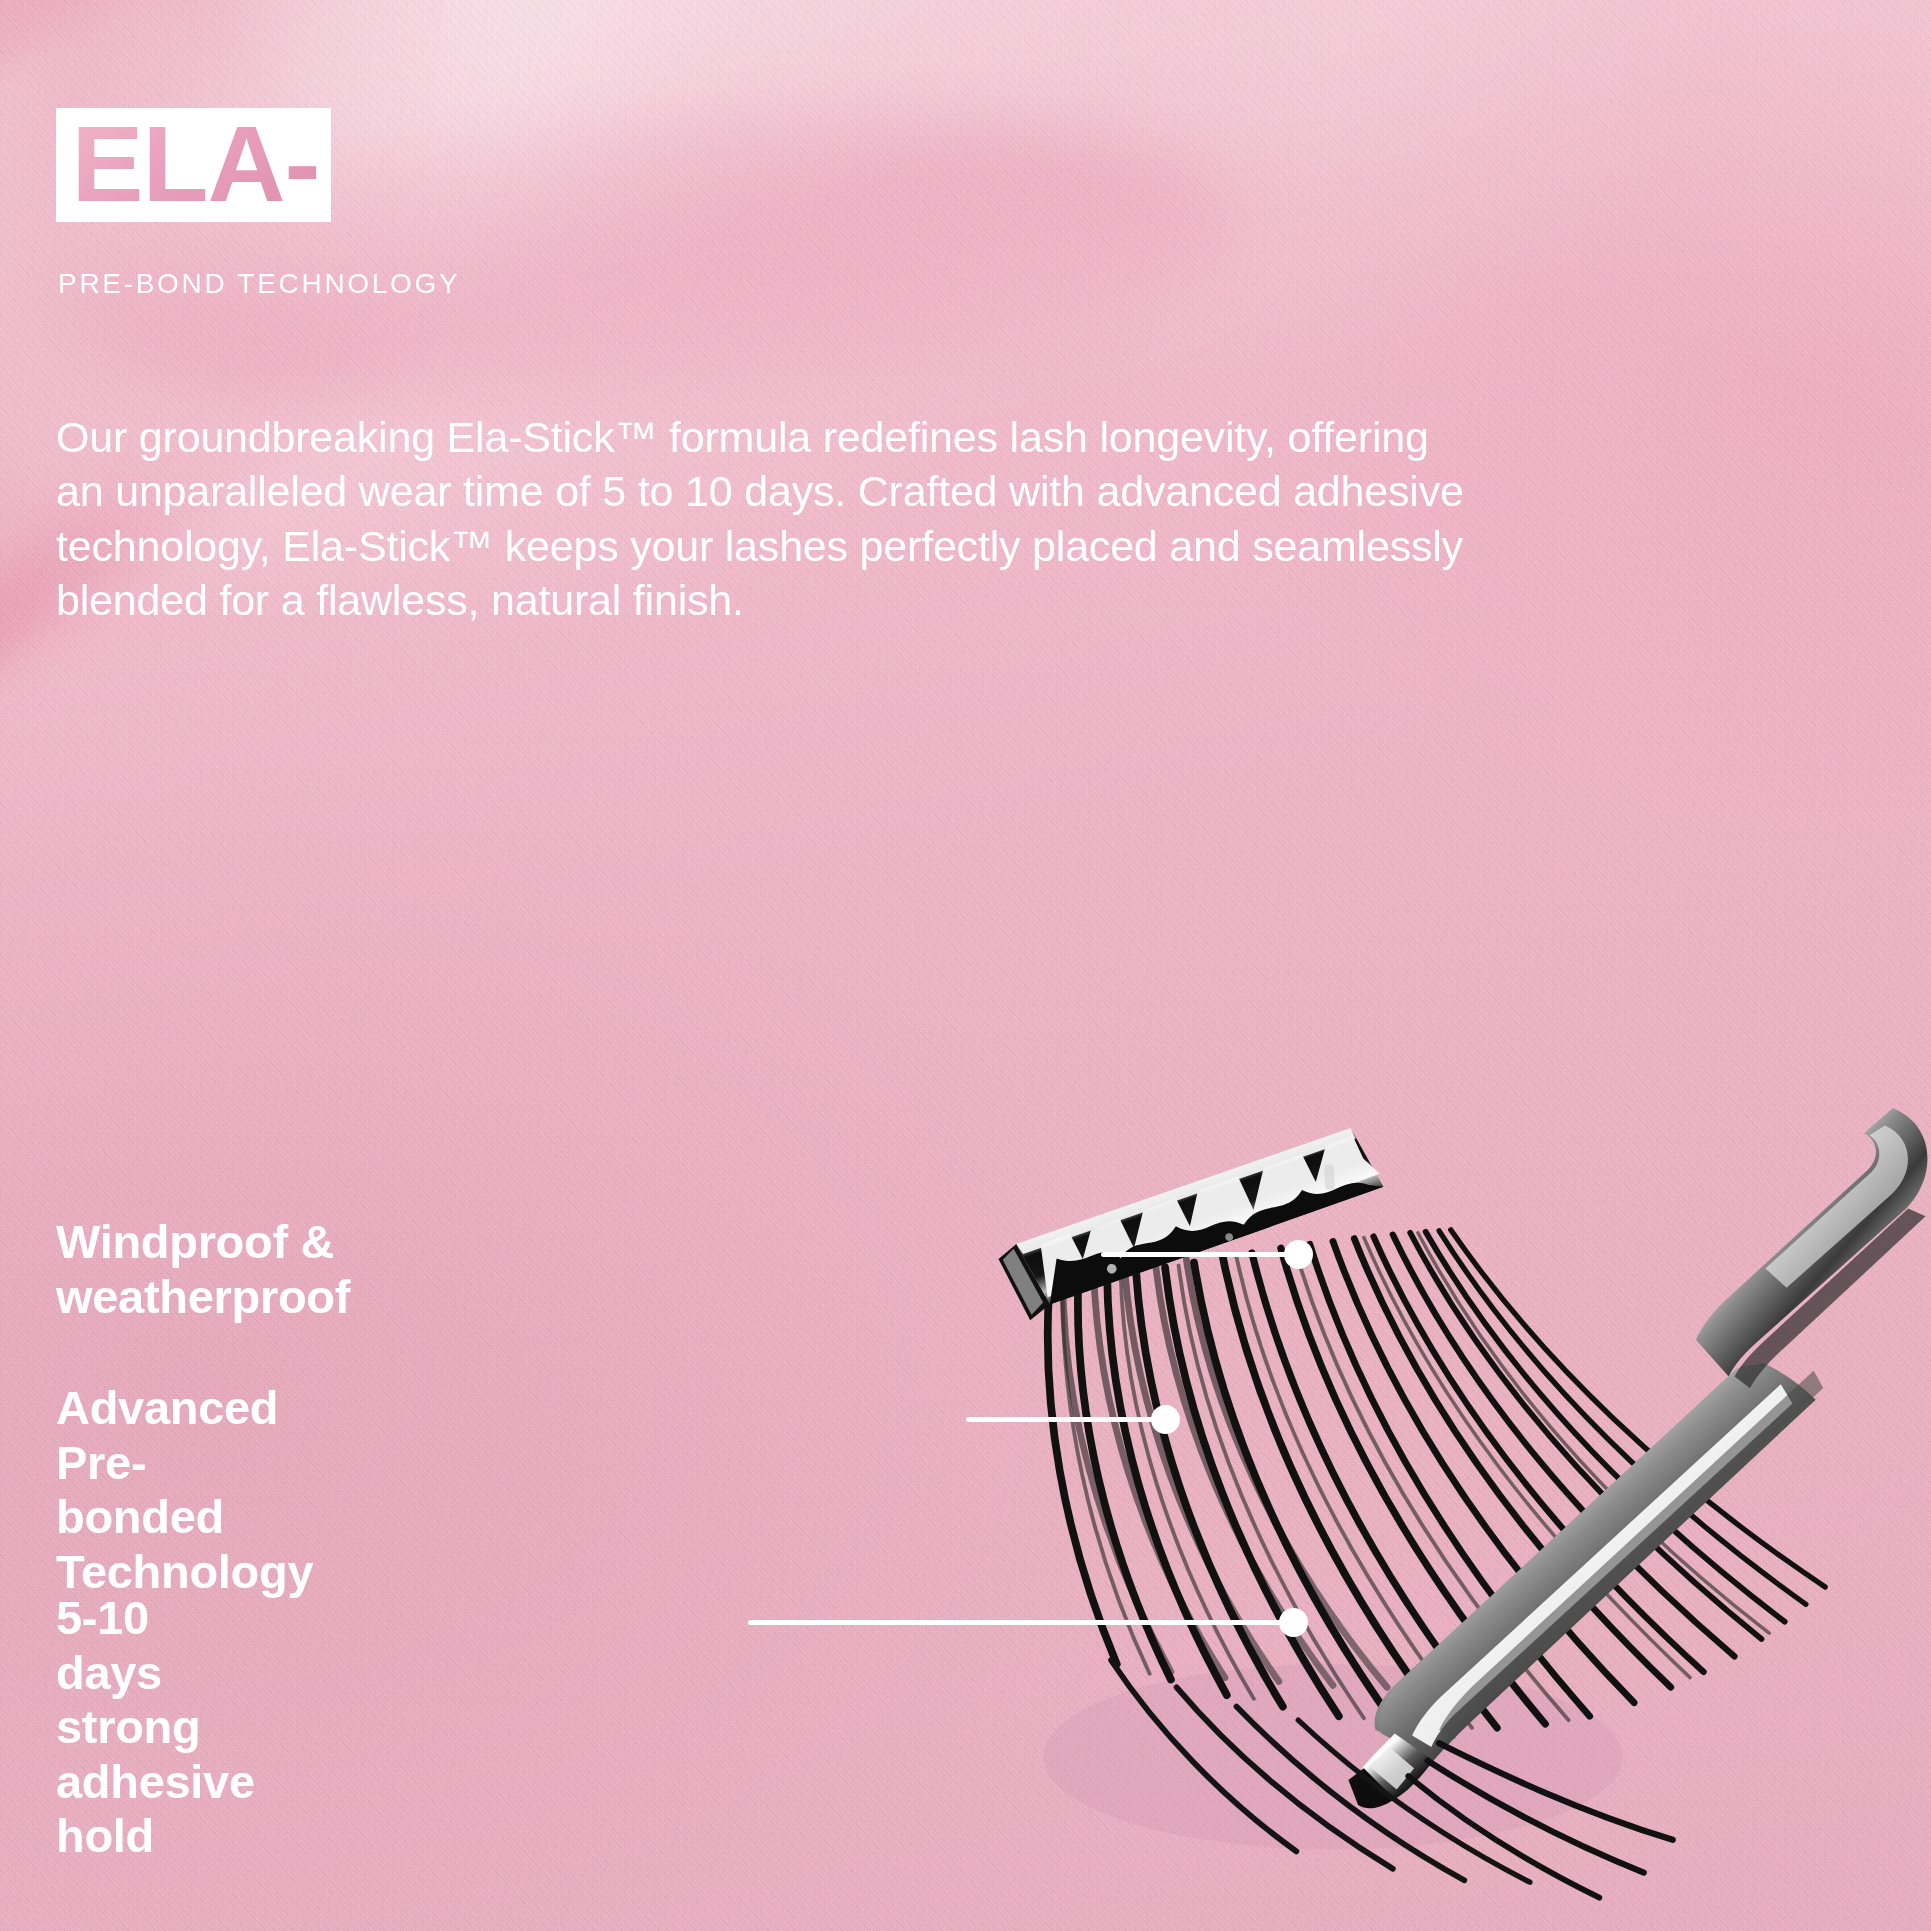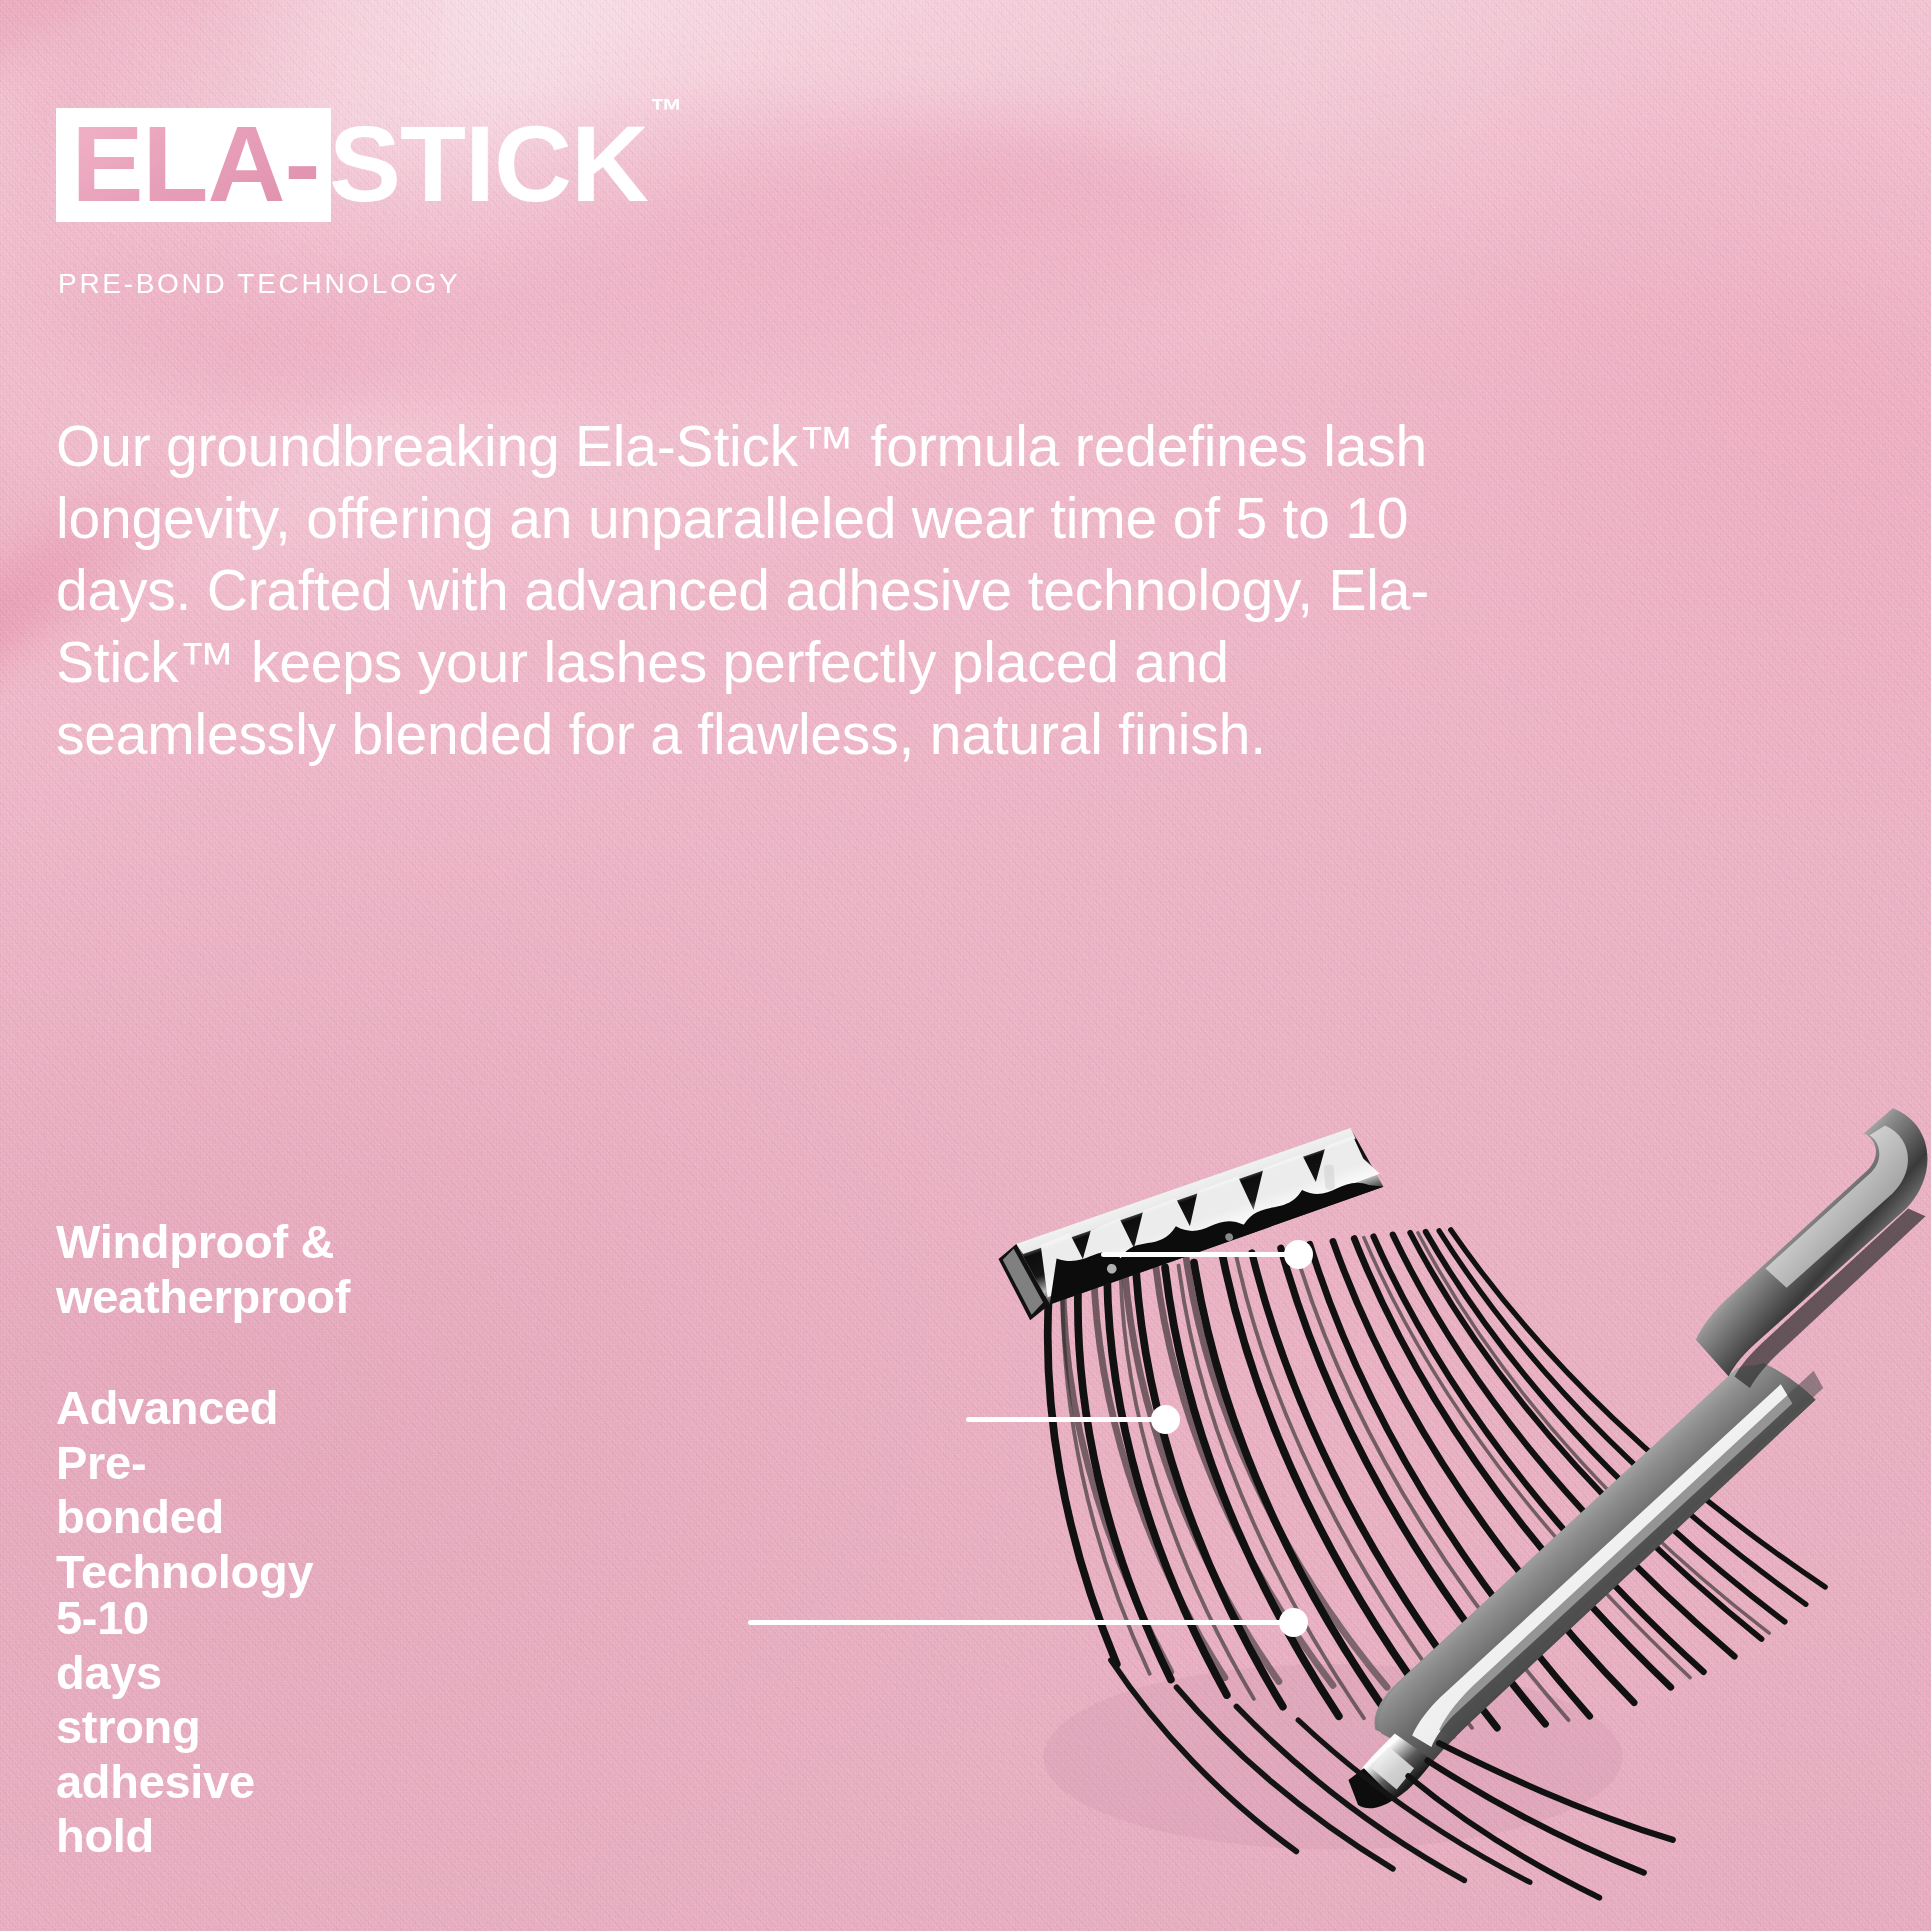--- a/index.html
+++ b/index.html
@@ -154,21 +154,21 @@
     white-space:nowrap;
     font-family:"Liberation Sans", sans-serif;
   }
 
   
   #body-copy {
     position:absolute;
     left:56px; top:410px;
     width:1429px;
     color:#ffffff;
-    font-size:57px;
+    font-size:43px;
     font-weight:300;
     line-height:1.265;
     letter-spacing:-0.2px;
     font-family:"Liberation Sans", sans-serif;
   }
 
   
   #features { position:absolute; left:0; top:0; width:1647px; height:1931px; }
 
   .feature { position:absolute; }
@@ -231,21 +231,20 @@
   <div class="fold fold-c"></div>
   <div class="fold fold-g"></div>
   <div class="weave"></div>
   <div class="weave-fine"></div>
 
   <div id="logo-block">
     <div id="logo-lockup">
       <span id="logo-boxed">
         <span class="knock">ELA-</span>
       </span>
-      <span id="logo-tail"><span>STICK</span><span id="logo-tm">™</span></span>
     </div>
     <div id="logo-sub">PRE-BOND TECHNOLOGY</div>
   </div>
 
   <p id="body-copy">Our groundbreaking Ela-Stick™ formula redefines lash longevity, offering an unparalleled wear time of 5 to 10 days. Crafted with advanced adhesive technology, Ela-Stick™ keeps your lashes perfectly placed and seamlessly blended for a flawless, natural finish.</p>
 
   <div id="product">
     <svg viewBox="0 0 1060 900" preserveAspectRatio="xMidYMid meet" aria-hidden="true">
       <defs>
         <linearGradient id="steelBody" x1="0" y1="0" x2="1" y2="1">

